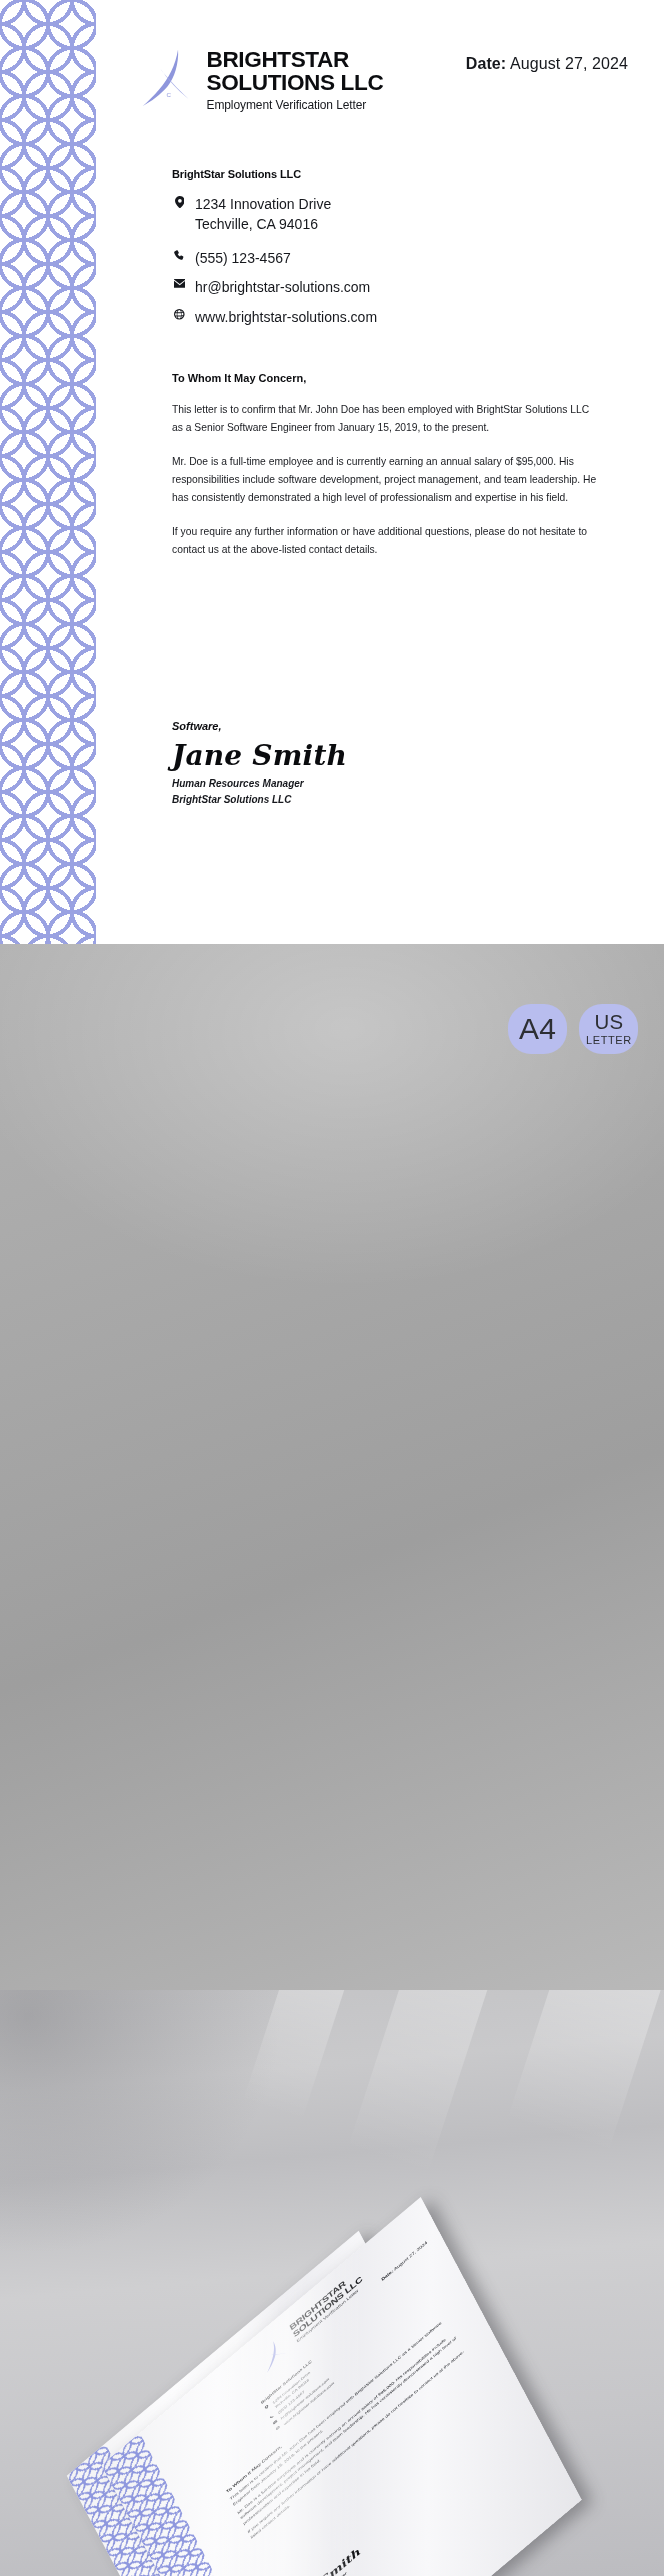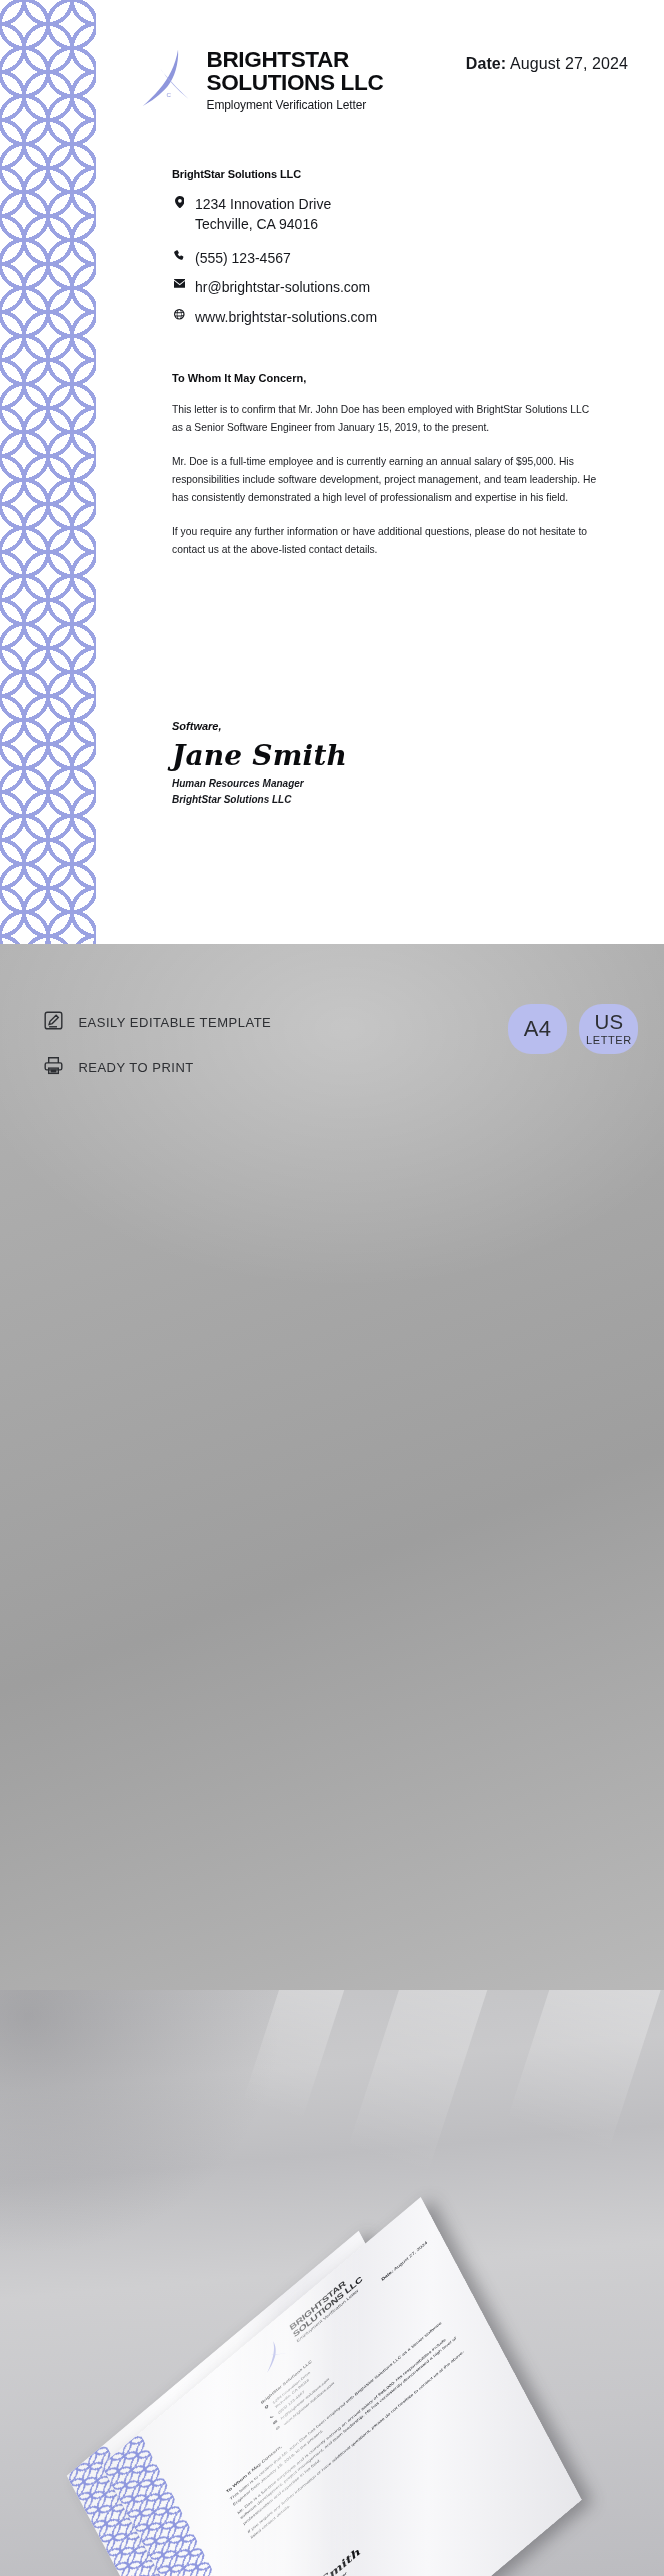--- a/index.html
+++ b/index.html
@@ -181,21 +181,21 @@
     display: flex; gap: 12.4px;
   }
   .fmt-badge {
     width: 59px; height: 50px;
     border-radius: 23px;
     background: #b8bdee;
     display: flex; flex-direction: column;
     align-items: center; justify-content: center;
     color: #2d2f33;
   }
-  .fmt-badge .big { font-size: 22px; letter-spacing: 0.2px; line-height: 1; }
+  .fmt-badge .big { font-size: 30px; letter-spacing: 0.2px; line-height: 1; }
   .fmt-badge .big.sm { font-size: 20.4px; }
   .fmt-badge .small { font-size: 11px; letter-spacing: 0.6px; margin-top: 1.8px; }
 
   
   .floor-panel {
     position: absolute;
     left: 0; top: 1990px;
     width: 665px; height: 586px;
     background:
       linear-gradient(175deg, #c3c3c5 0%, #c9c9cb 16%, #bebec1 30%, #cfcfd1 48%, #c6c6c9 74%, #bcbcc0 100%);
@@ -357,43 +357,20 @@
         <div class="sign-name">Jane Smith</div>
         <div class="sign-role">Human Resources Manager</div>
         <div class="sign-co">BrightStar Solutions LLC</div>
       </div>
 
     </div>
   </section>
 
   <section class="mock-panel">
 
-    <div class="feature-list">
-      <div class="feature-row">
-        <span class="ficon">
-          <svg width="21" height="21" viewBox="0 0 24 24" fill="none" stroke="#2d2f33" stroke-width="1.6">
-            <rect x="2.5" y="2.5" width="19" height="19" rx="2.5"></rect>
-            <path d="M7 16.5l1-3.5 7-7 2.5 2.5-7 7z"></path>
-            <path d="M7 19.2h9"></path>
-          </svg>
-        </span>
-        <span class="flabel">EASILY EDITABLE TEMPLATE</span>
-      </div>
-      <div class="feature-row">
-        <span class="ficon">
-          <svg width="21" height="21" viewBox="0 0 24 24" fill="none" stroke="#2d2f33" stroke-width="1.6">
-            <path d="M6.5 9V3.2h11V9"></path>
-            <rect x="2.5" y="9" width="19" height="8" rx="1.8"></rect>
-            <rect x="6.5" y="15" width="11" height="6"></rect>
-            <path d="M8.6 17.4h6.8M8.6 19.2h6.8"></path>
-          </svg>
-        </span>
-        <span class="flabel">READY TO PRINT</span>
-      </div>
-    </div>
 
     <div class="format-badges">
       <div class="fmt-badge">
         <span class="big">A4</span>
       </div>
       <div class="fmt-badge">
         <span class="big sm">US</span>
         <span class="small">LETTER</span>
       </div>
     </div>

